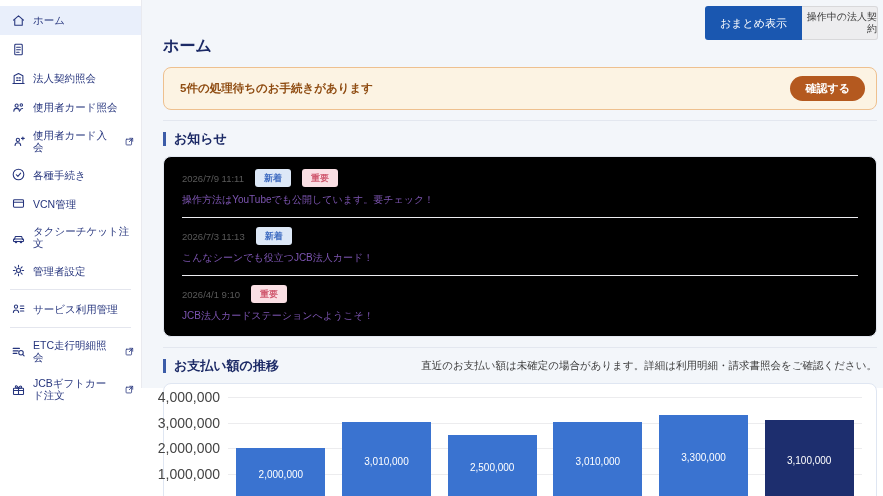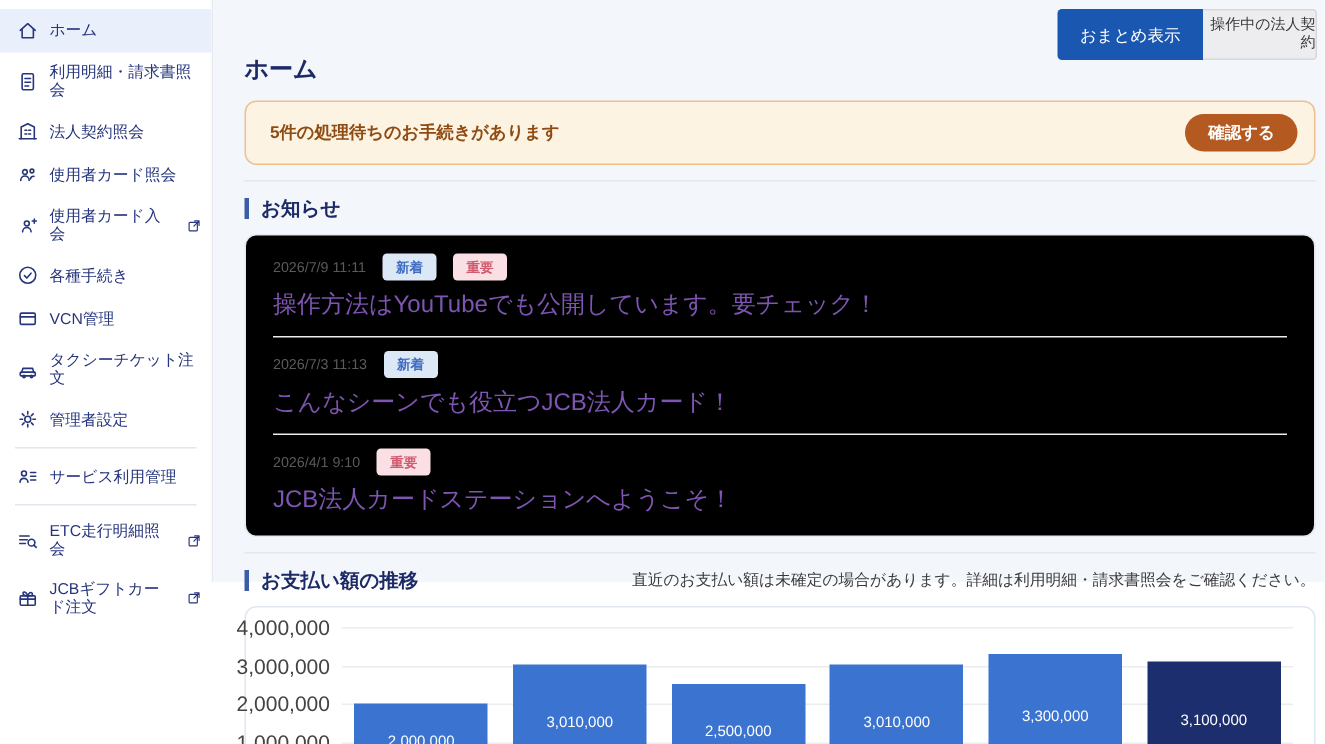--- a/index.html
+++ b/index.html
@@ -34,21 +34,21 @@
   .section-title { font-size:13px; font-weight:bold; color:#1c2a66; }
   .section-note { margin-left:auto; font-size:10.5px; color:#3a3a3a; }
   
   .news-card { margin-left:22px; width:714px; background:#000000; border:1px solid #e3e8f1; border-radius:8px; padding:3px 18px; }
   .news-item { padding:9px 0 10px; }
   .news-item + .news-item { border-top:1px solid #ececf0; }
   .news-meta { display:flex; align-items:center; gap:11px; font-size:9.5px; color:#5a5a5a; }
   .badge { font-size:9px; padding:2.5px 9px; border-radius:3px; font-weight:bold; }
   .badge.new { background:#dde8f7; color:#3f6cc1; }
   .badge.important { background:#fadfe4; color:#d15a70; }
-  .news-link { margin-top:6px; font-size:16px; color:#7d55b2; cursor:pointer; }
+  .news-link { margin-top:6px; font-size:10px; color:#7d55b2; cursor:pointer; }
   
   .chart-card { margin:7px 0 0 22px; width:714px; height:140px; background:#fff; border:1px solid #dfe6f2; border-radius:8px; padding:13px 10px 0 8px; }
   .chart { position:relative; height:120px; margin-left:56px; margin-right:4px; }
   .grid-line { position:absolute; left:0; right:0; border-top:1px solid #ececee; }
   .ytick { position:absolute; right:calc(100% + 8px); transform:translateY(-50%); font-size:14px; color:#444; white-space:nowrap; }
   .slots { position:absolute; top:0; left:0; right:0; height:102px; display:flex; }
   .slot { flex:1; position:relative; }
   .bar { position:absolute; bottom:0; left:8%; width:84%; }
   .bar-label { position:absolute; left:0; right:0; top:50%; transform:translateY(-50%); text-align:center; color:#fff; font-size:10px; }
 </style>
@@ -62,21 +62,20 @@
           <path d="M4 11.5 12 4.5l8 7"></path>
           <path d="M6 10.5V19.5h12v-9"></path>
         </svg>
         <span class="side-label">ホーム</span>
       </div>
       <div class="side-item">
         <svg class="icn" viewBox="0 0 24 24" fill="none" stroke="currentColor" stroke-width="1.7" stroke-linecap="round" stroke-linejoin="round">
           <rect x="6" y="3.5" width="12" height="17" rx="1.5"></rect>
           <path d="M9 8.5h6M9 12.5h6M9 16.5h4"></path>
         </svg>
-        <span class="side-label">利用明細・請求書照会</span>
       </div>
       <div class="side-item">
         <svg class="icn" viewBox="0 0 24 24" fill="none" stroke="currentColor" stroke-width="1.7" stroke-linecap="round" stroke-linejoin="round">
           <path d="M5 20V7.5l7-3.5 7 3.5V20"></path>
           <path d="M3 20h18"></path>
           <path d="M9 11h2M13 11h2M9 15h2M13 15h2"></path>
         </svg>
         <span class="side-label">法人契約照会</span>
       </div>
       <div class="side-item">

